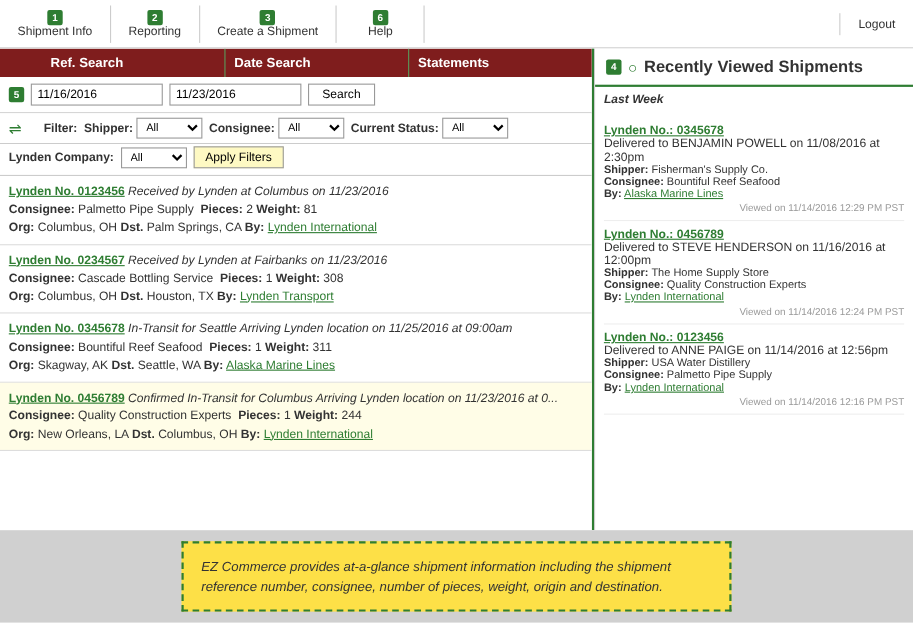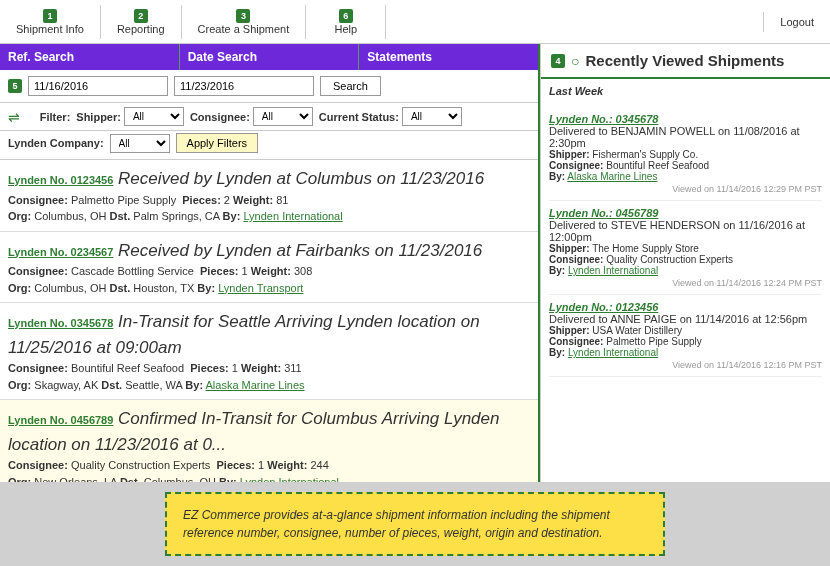--- a/index.html
+++ b/index.html
@@ -14,59 +14,59 @@
     .nav-label { font-size: 11px; color: #333; }
     .nav-logout { margin-left: auto; padding: 4px 16px; font-size: 11px; color: #333; cursor: pointer; border-left: 1px solid #ccc; }
 
     
     .main-content { display: flex; flex: 1; overflow: hidden; }
 
     
     .left-panel { flex: 1; border-right: 2px solid #2e7d32; display: flex; flex-direction: column; overflow: hidden; }
 
     
-    .search-section { background: #6d28d9; display: flex; align-items: center; }
+    .search-section { background: #7f1d1d; display: flex; align-items: center; padding-left: 38px; }
     .search-col { flex: 1; padding: 6px 8px; color: #fff; font-weight: bold; font-size: 12px; border-right: 1px solid #5a9a5a; }
     .search-col:last-child { border-right: none; }
 
     
     .search-row { display: flex; align-items: center; padding: 6px 8px; background: #fff; border-bottom: 1px solid #ccc; gap: 6px; }
-    .search-input { border: 1px solid #999; padding: 3px 5px; font-size: 11px; width: 140px; }
+    .search-input { border: 1px solid #999; padding: 3px 5px; font-size: 11px; width: 120px; }
     .search-button { background: #fff; border: 1px solid #999; padding: 3px 12px; font-size: 11px; cursor: pointer; }
 
     
     .filter-row { display: flex; align-items: center; padding: 4px 8px; background: #fff; border-bottom: 1px solid #ccc; gap: 6px; flex-wrap: wrap; }
     .filter-icon { color: #2e7d32; font-size: 14px; margin-right: 2px; }
     .filter-label { font-weight: bold; font-size: 11px; color: #333; padding-left: 12px; }
     .filter-group { display: flex; align-items: center; gap: 3px; }
     .filter-group-label { font-size: 11px; color: #333; font-weight: bold; }
     .filter-select { border: 1px solid #999; padding: 2px 4px; font-size: 10px; background: #fff; min-width: 60px; }
     .apply-filters-btn { background: #fef9c3; border: 1px solid #999; padding: 3px 10px; font-size: 11px; cursor: pointer; }
 
     
     .lynden-row { display: flex; align-items: center; padding: 2px 8px 6px 8px; background: #fff; border-bottom: 1px solid #ccc; gap: 6px; }
 
     
     .shipment-list { flex: 1; overflow-y: auto; background: #fff; }
     .shipment-item { padding: 6px 8px; border-bottom: 1px solid #ddd; line-height: 1.5; }
     .shipment-item.highlighted { background: #fffde7; }
     .shipment-ref { color: #2e7d32; font-weight: bold; text-decoration: underline; cursor: pointer; }
-    .shipment-status { font-style: italic; font-size: 17px; color: #333; }
+    .shipment-status { font-style: italic; font-size: 11px; color: #333; }
     .shipment-detail { font-size: 11px; color: #333; }
     .shipment-by { color: #2e7d32; text-decoration: underline; cursor: pointer; }
 
     
     .right-panel { width: 290px; display: flex; flex-direction: column; border-left: 1px solid #ccc; }
     .right-header { background: #fff; padding: 8px 10px; display: flex; align-items: center; gap: 6px; border-bottom: 2px solid #2e7d32; }
     .right-header-icon { color: #2e7d32; font-size: 14px; }
     .right-header-title { font-size: 15px; font-weight: bold; color: #333; }
     .right-content { flex: 1; overflow-y: auto; padding: 6px 8px; }
     .week-label { font-weight: bold; font-style: italic; font-size: 11px; color: #333; margin-bottom: 16px; }
     .recent-item { border-bottom: 1px solid #eee; padding-bottom: 6px; margin-bottom: 6px; }
-    .recent-ref { color: #2e7d32; text-decoration: underline; cursor: pointer; font-size: 11px; font-weight: bold; font-style: italic; }
+    .recent-ref { color: #2e7d32; text-decoration: underline; cursor: pointer; font-size: 11px; font-weight: bold; }
     .recent-delivered { font-size: 11px; color: #333; }
     .recent-detail { font-size: 10px; color: #333; }
     .recent-detail span.label { font-weight: bold; }
     .recent-by { color: #2e7d32; text-decoration: underline; }
     .recent-viewed { font-size: 9px; color: #999; text-align: right; margin-top: 2px; }
 
     
     .tooltip-area { background: #d0d0d0; padding: 10px; display: flex; justify-content: center; }
     .tooltip-box { border: 2px dashed #2e7d32; background: #fde047; padding: 12px 16px; max-width: 500px; font-size: 12px; color: #333; line-height: 1.5; font-style: italic; }
 

